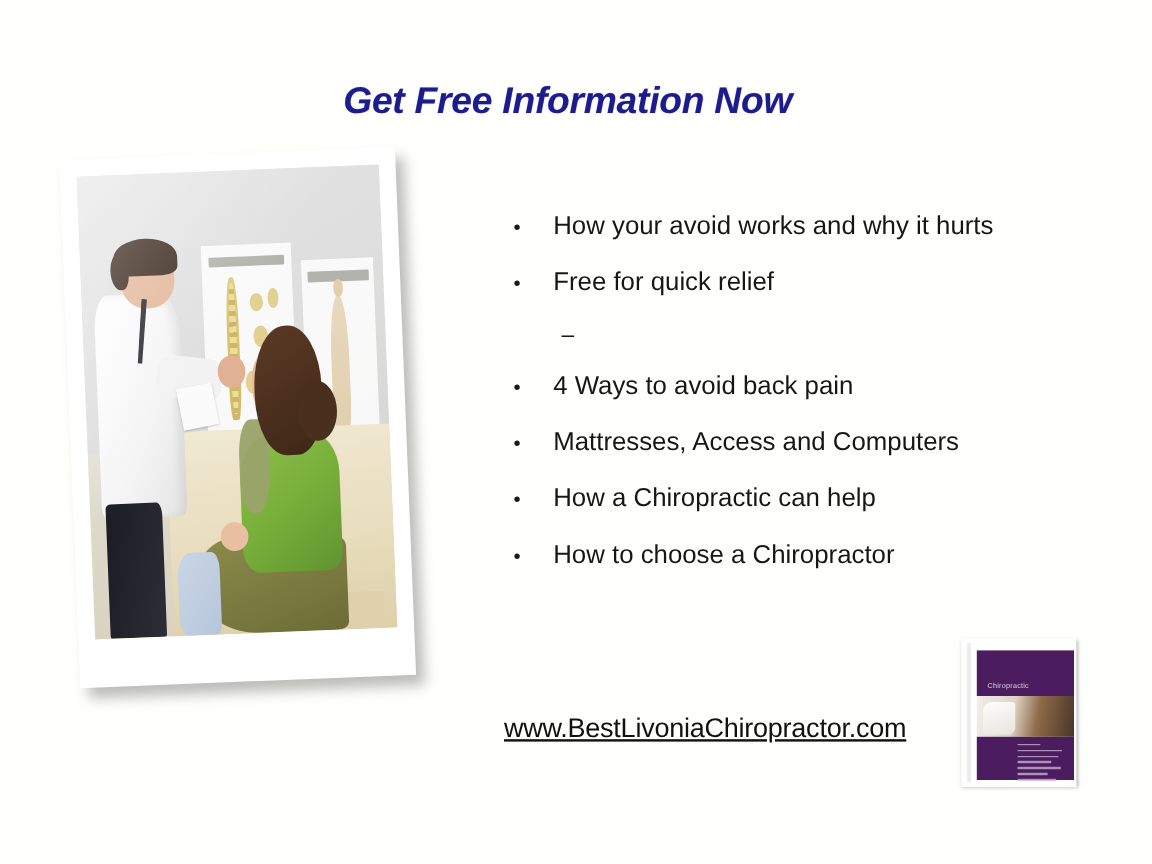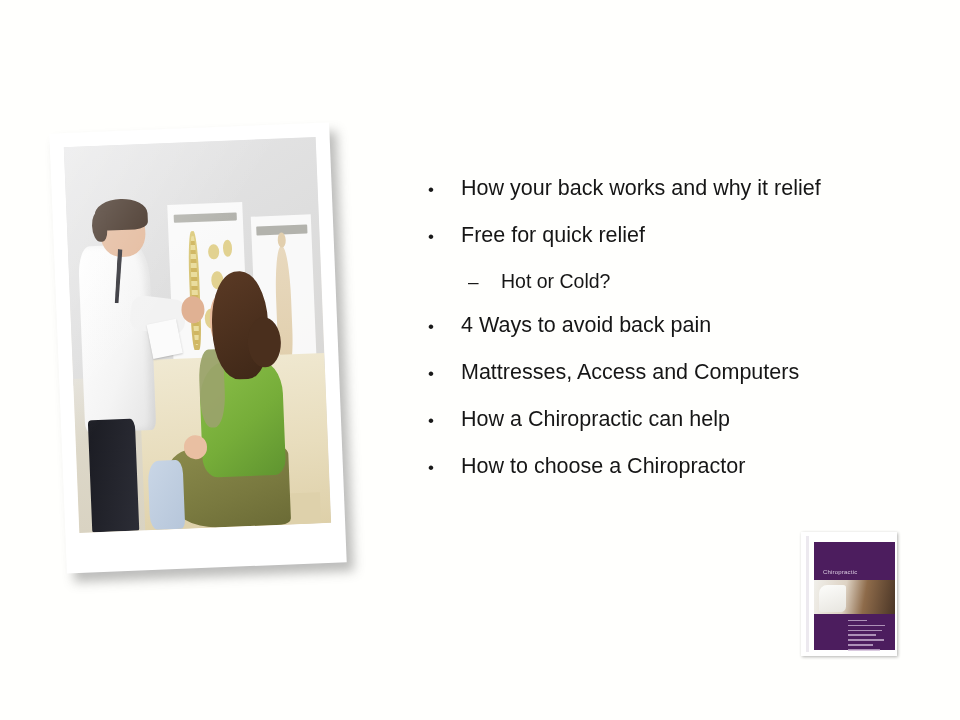--- a/index.html
+++ b/index.html
@@ -337,20 +337,21 @@
   .booklet-list span:nth-child(4) { width: 70%; }
   .booklet-list span:nth-child(5) { width: 88%; }
   .booklet-list span:nth-child(6) { width: 62%; }
   .booklet-list span:nth-child(7) { width: 80%; }
 </style>
 </head>
 <body>
 
 <div class="slide">
 
+  <div class="slide-title">Get Free Information Now</div>
 
   <div class="photo-wrap">
     <div class="photo-frame">
       <div class="photo-inner">
         <div class="wall"></div>
         <div class="wall-lower"></div>
 
         <div class="poster poster-a">
           <div class="poster-cap"></div>
           <div class="spine"></div>
@@ -391,31 +392,30 @@
 
         <div class="photo-sheen"></div>
       </div>
     </div>
   </div>
 
   <div class="bullets">
 
     <div class="bullet-row lv1">
       <span class="bullet-mark">•</span>
-      <span class="bullet-text">How your back works and why it relief</span>
+      <span class="bullet-text">How your avoid works and why it hurts</span>
     </div>
 
     <div class="bullet-row lv1">
       <span class="bullet-mark">•</span>
       <span class="bullet-text">Free for quick relief</span>
     </div>
 
     <div class="bullet-row lv2">
       <span class="bullet-mark">–</span>
-      <span class="bullet-text">Hot or Cold?</span>
     </div>
 
     <div class="bullet-row lv1">
       <span class="bullet-mark">•</span>
       <span class="bullet-text">4 Ways to avoid back pain</span>
     </div>
 
     <div class="bullet-row lv1">
       <span class="bullet-mark">•</span>
       <span class="bullet-text">Mattresses, Access and Computers</span>
@@ -427,20 +427,21 @@
     </div>
 
     <div class="bullet-row lv1">
       <span class="bullet-mark">•</span>
       <span class="bullet-text">How to choose a Chiropractor</span>
     </div>
 
   </div>
 
   <div class="cta">
+    <div class="cta-line2">www.BestLivoniaChiropractor.com</div>
   </div>
 
   <div class="booklet">
     <div class="booklet-inner">
       <div class="booklet-band-top">
         <div class="booklet-title">Chiropractic</div>
       </div>
       <div class="booklet-photo"></div>
       <div class="booklet-band-bot">
         <div class="booklet-list">

